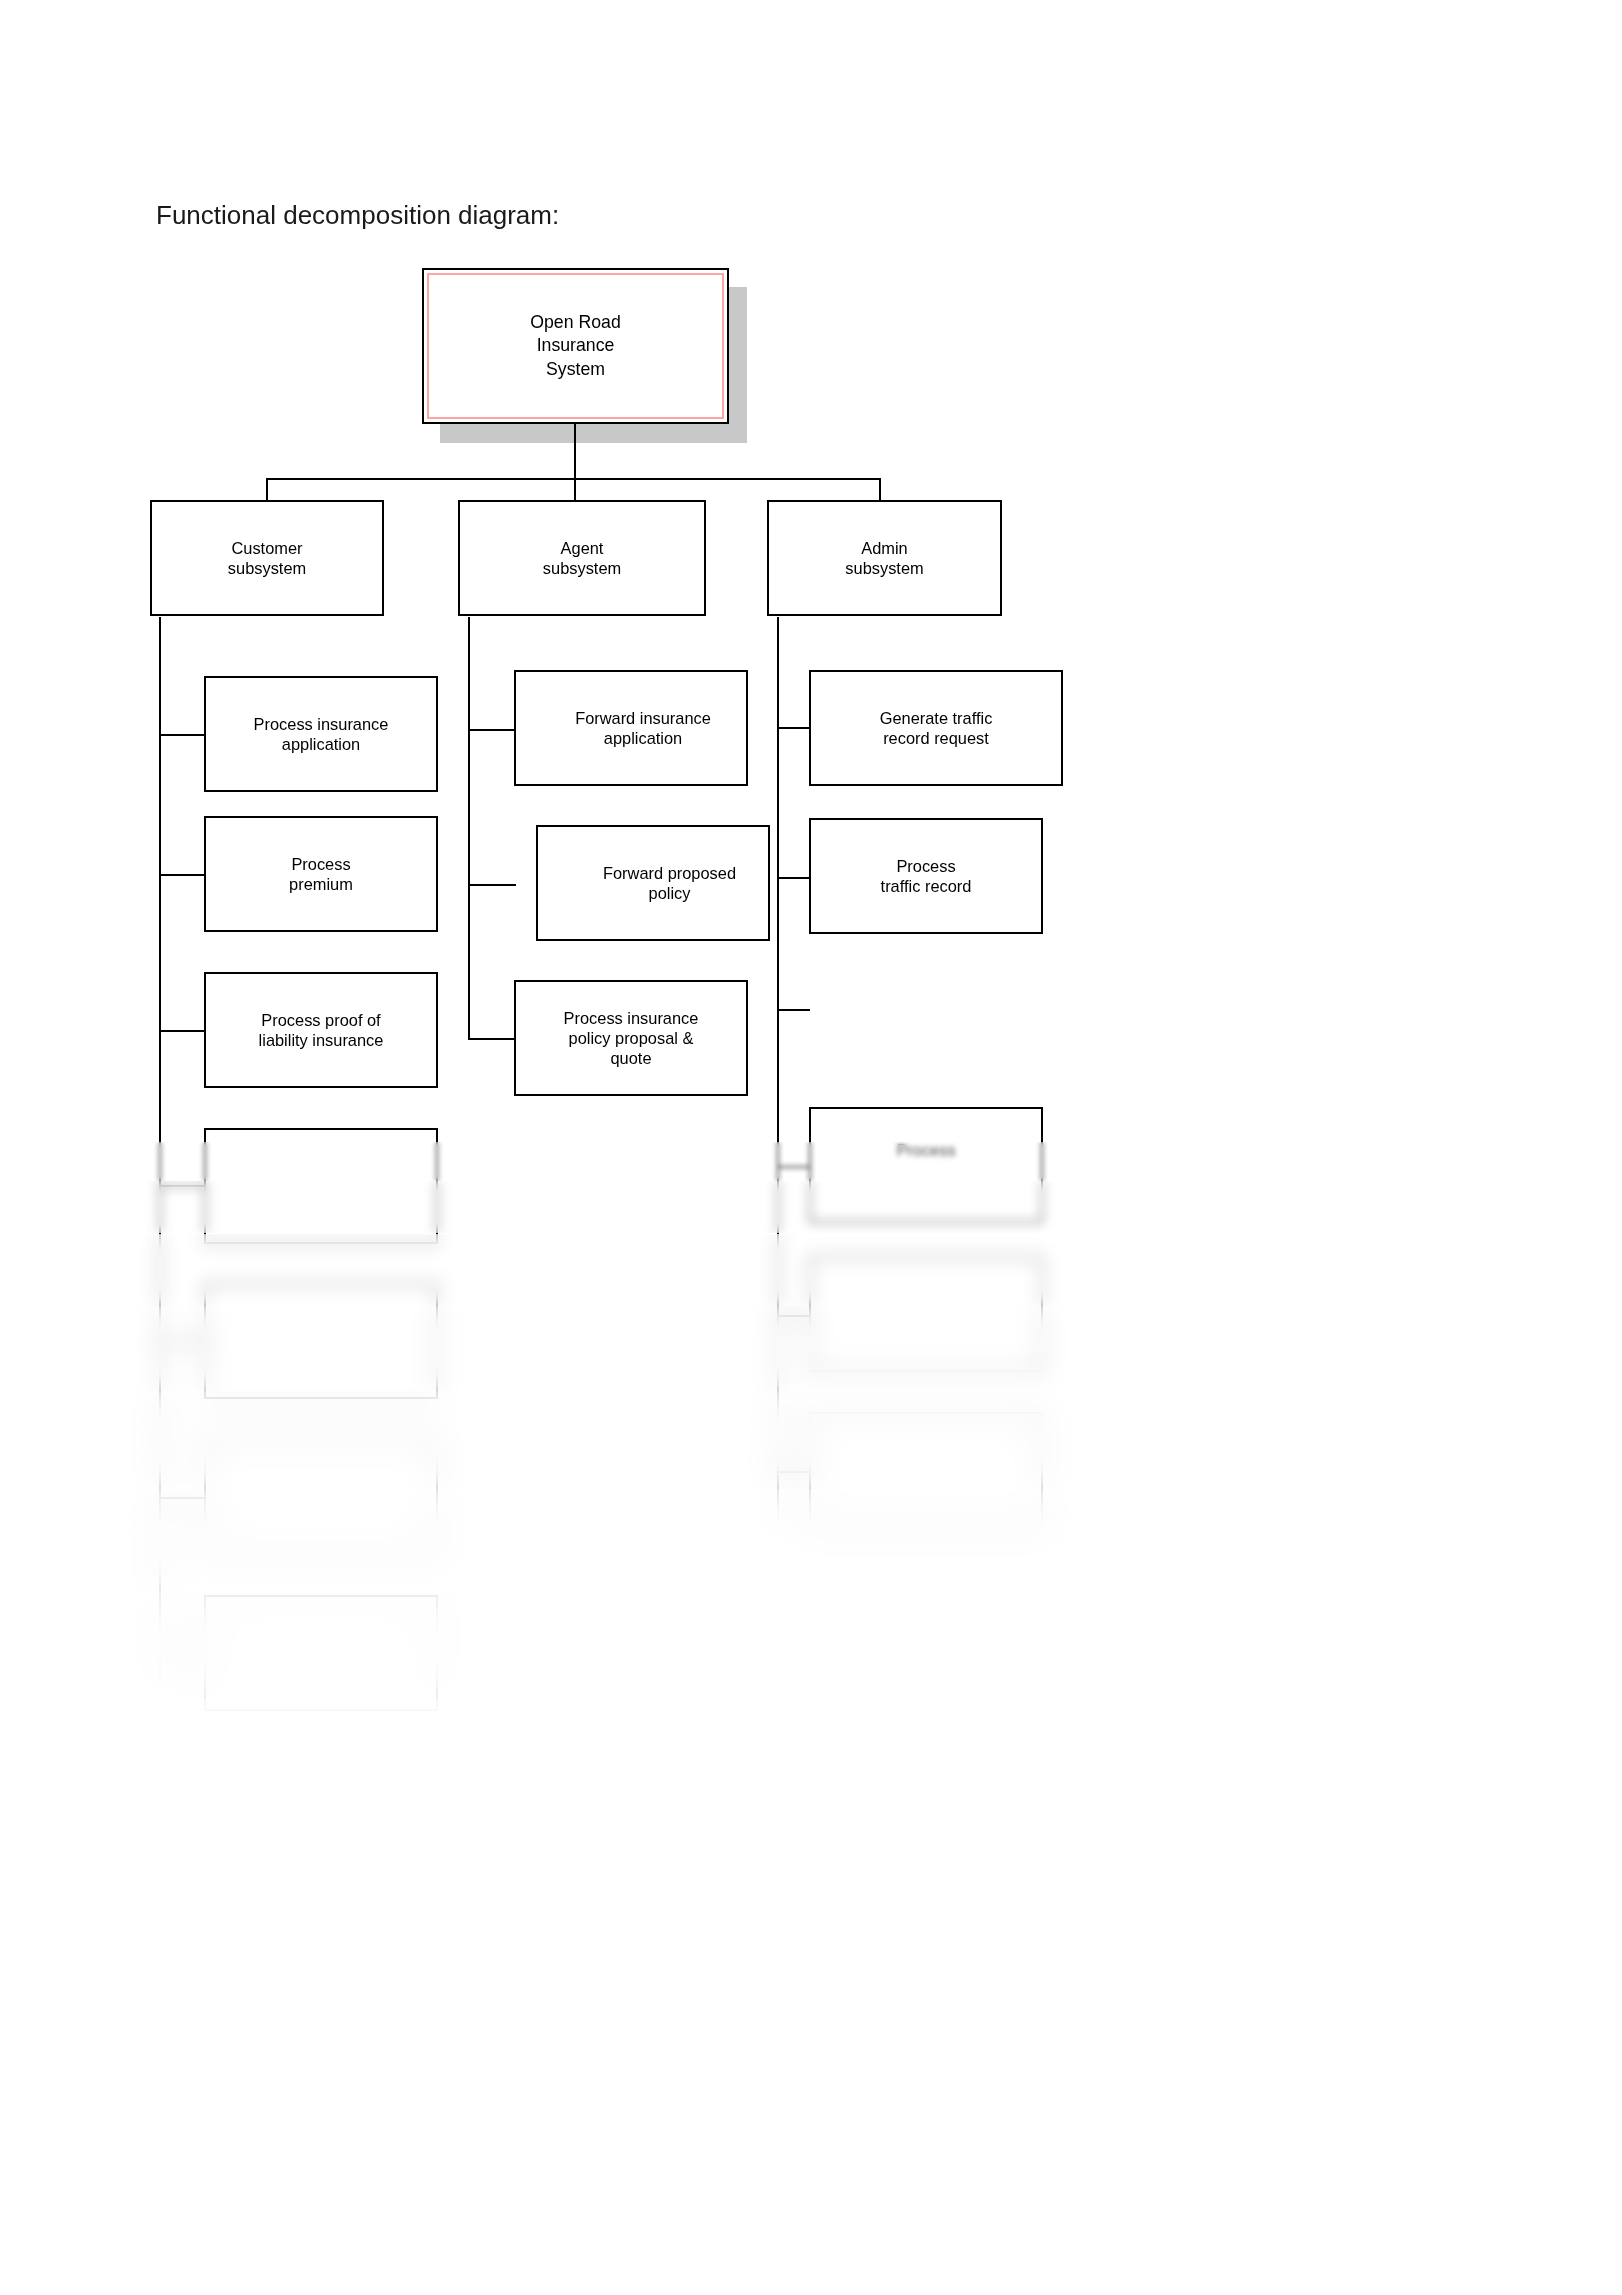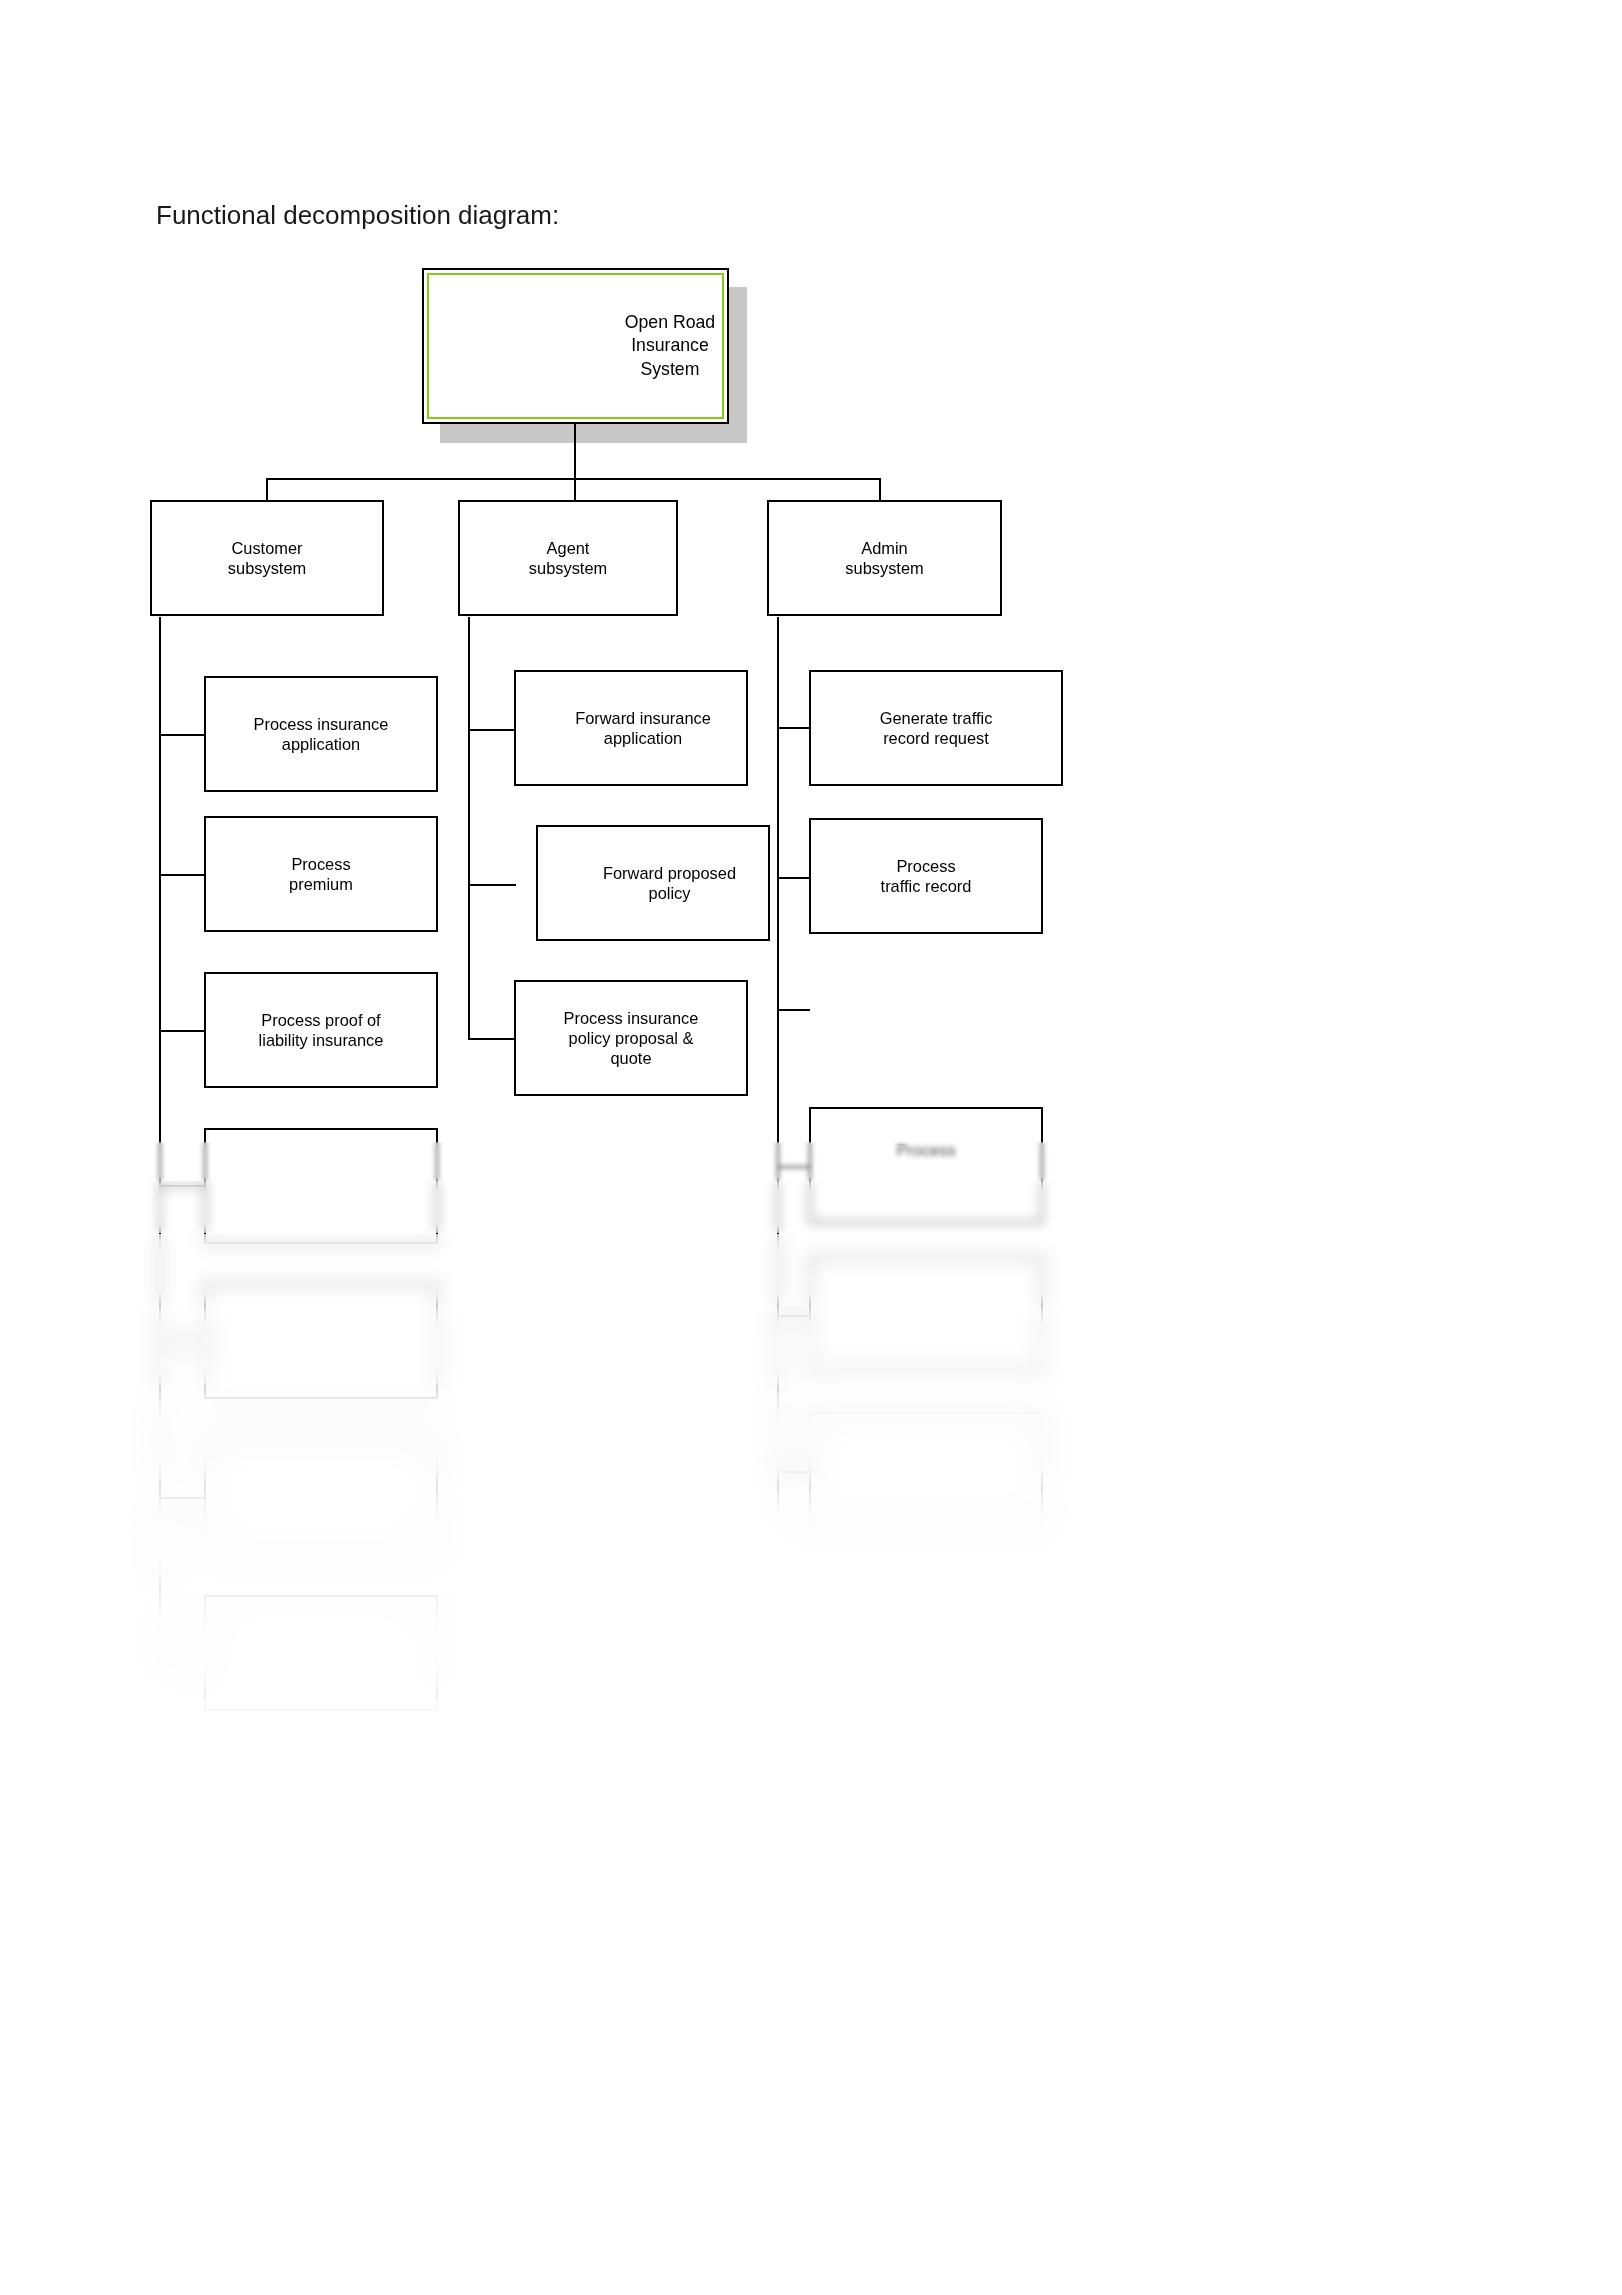--- a/index.html
+++ b/index.html
@@ -51,24 +51,24 @@
 
   
   .node.root {
     border: 2px solid #000000;
     padding: 3.3px;
   }
   .node.root .inner-frame {
     box-sizing: border-box;
     width: 100%;
     height: 100%;
-    border: 2px solid #84cc16;
+    border: 2px solid #fca5a5;
     display: flex;
     align-items: center;
-    justify-content: flex-end;
+    justify-content: center;
   }
   .node.root .node-label {
     font-size: 17.7px;
     line-height: 23.6px;
   }
 
   
   #root-shadow {
     position: absolute;
     background: #c8c8c8;
@@ -159,21 +159,21 @@
   <div class="node" style="left:204px; top:1283px; width:234px; height:116px; z-index:5;">
     <div class="node-label"></div>
   </div>
   <div class="node" style="left:204px; top:1439px; width:234px; height:116px; z-index:5;">
     <div class="node-label"></div>
   </div>
   <div class="node" style="left:204px; top:1595px; width:234px; height:116px; z-index:5;">
     <div class="node-label"></div>
   </div>
 
-  <div class="node" style="left:458px; top:500px; width:220px; height:116px; z-index:5;">
+  <div class="node" style="left:458px; top:500px; width:248px; height:116px; z-index:5;">
     <div class="node-label">Agent
 subsystem</div>
   </div>
   <div class="conn v" style="left:468px; top:617px; height:423px;"></div>
   <div class="conn h" style="left:468px; top:729px; width:48px;"></div>
   <div class="conn h" style="left:468px; top:884px; width:48px;"></div>
   <div class="conn h" style="left:468px; top:1038px; width:48px;"></div>
 
   <div class="node" style="left:514px; top:670px; width:234px; height:116px; z-index:5;padding-left:24px;">
     <div class="node-label">Forward insurance

